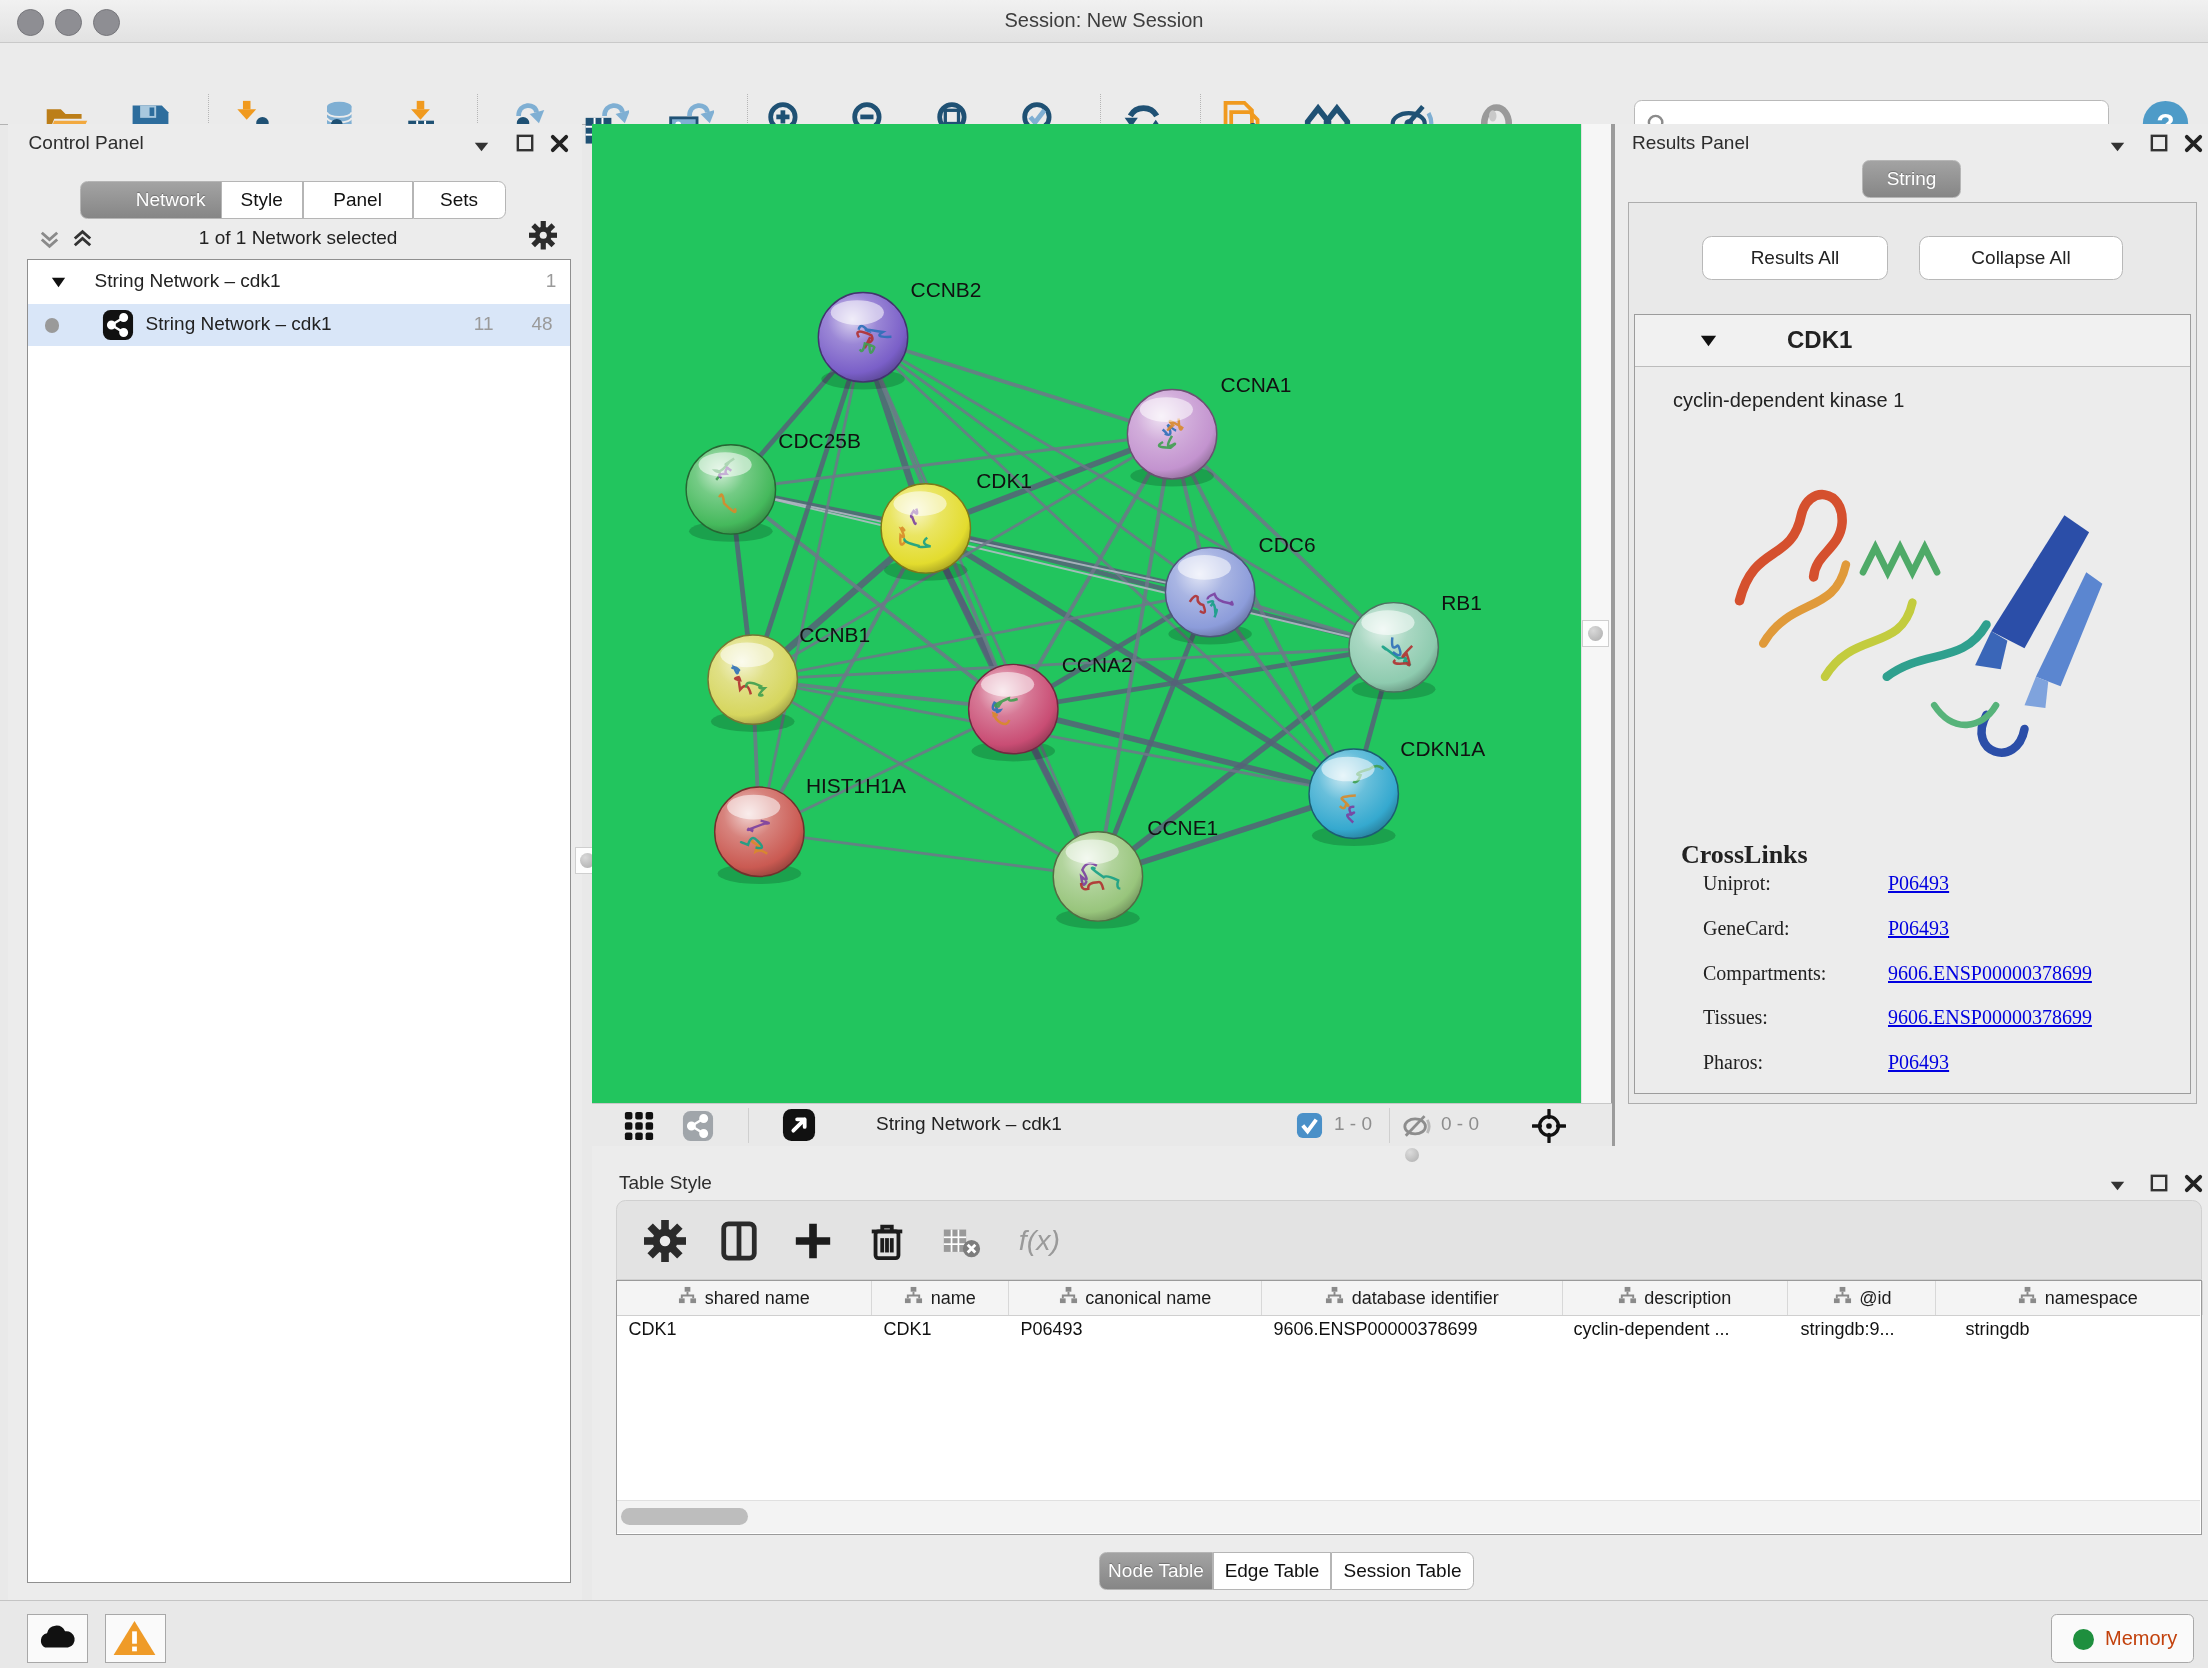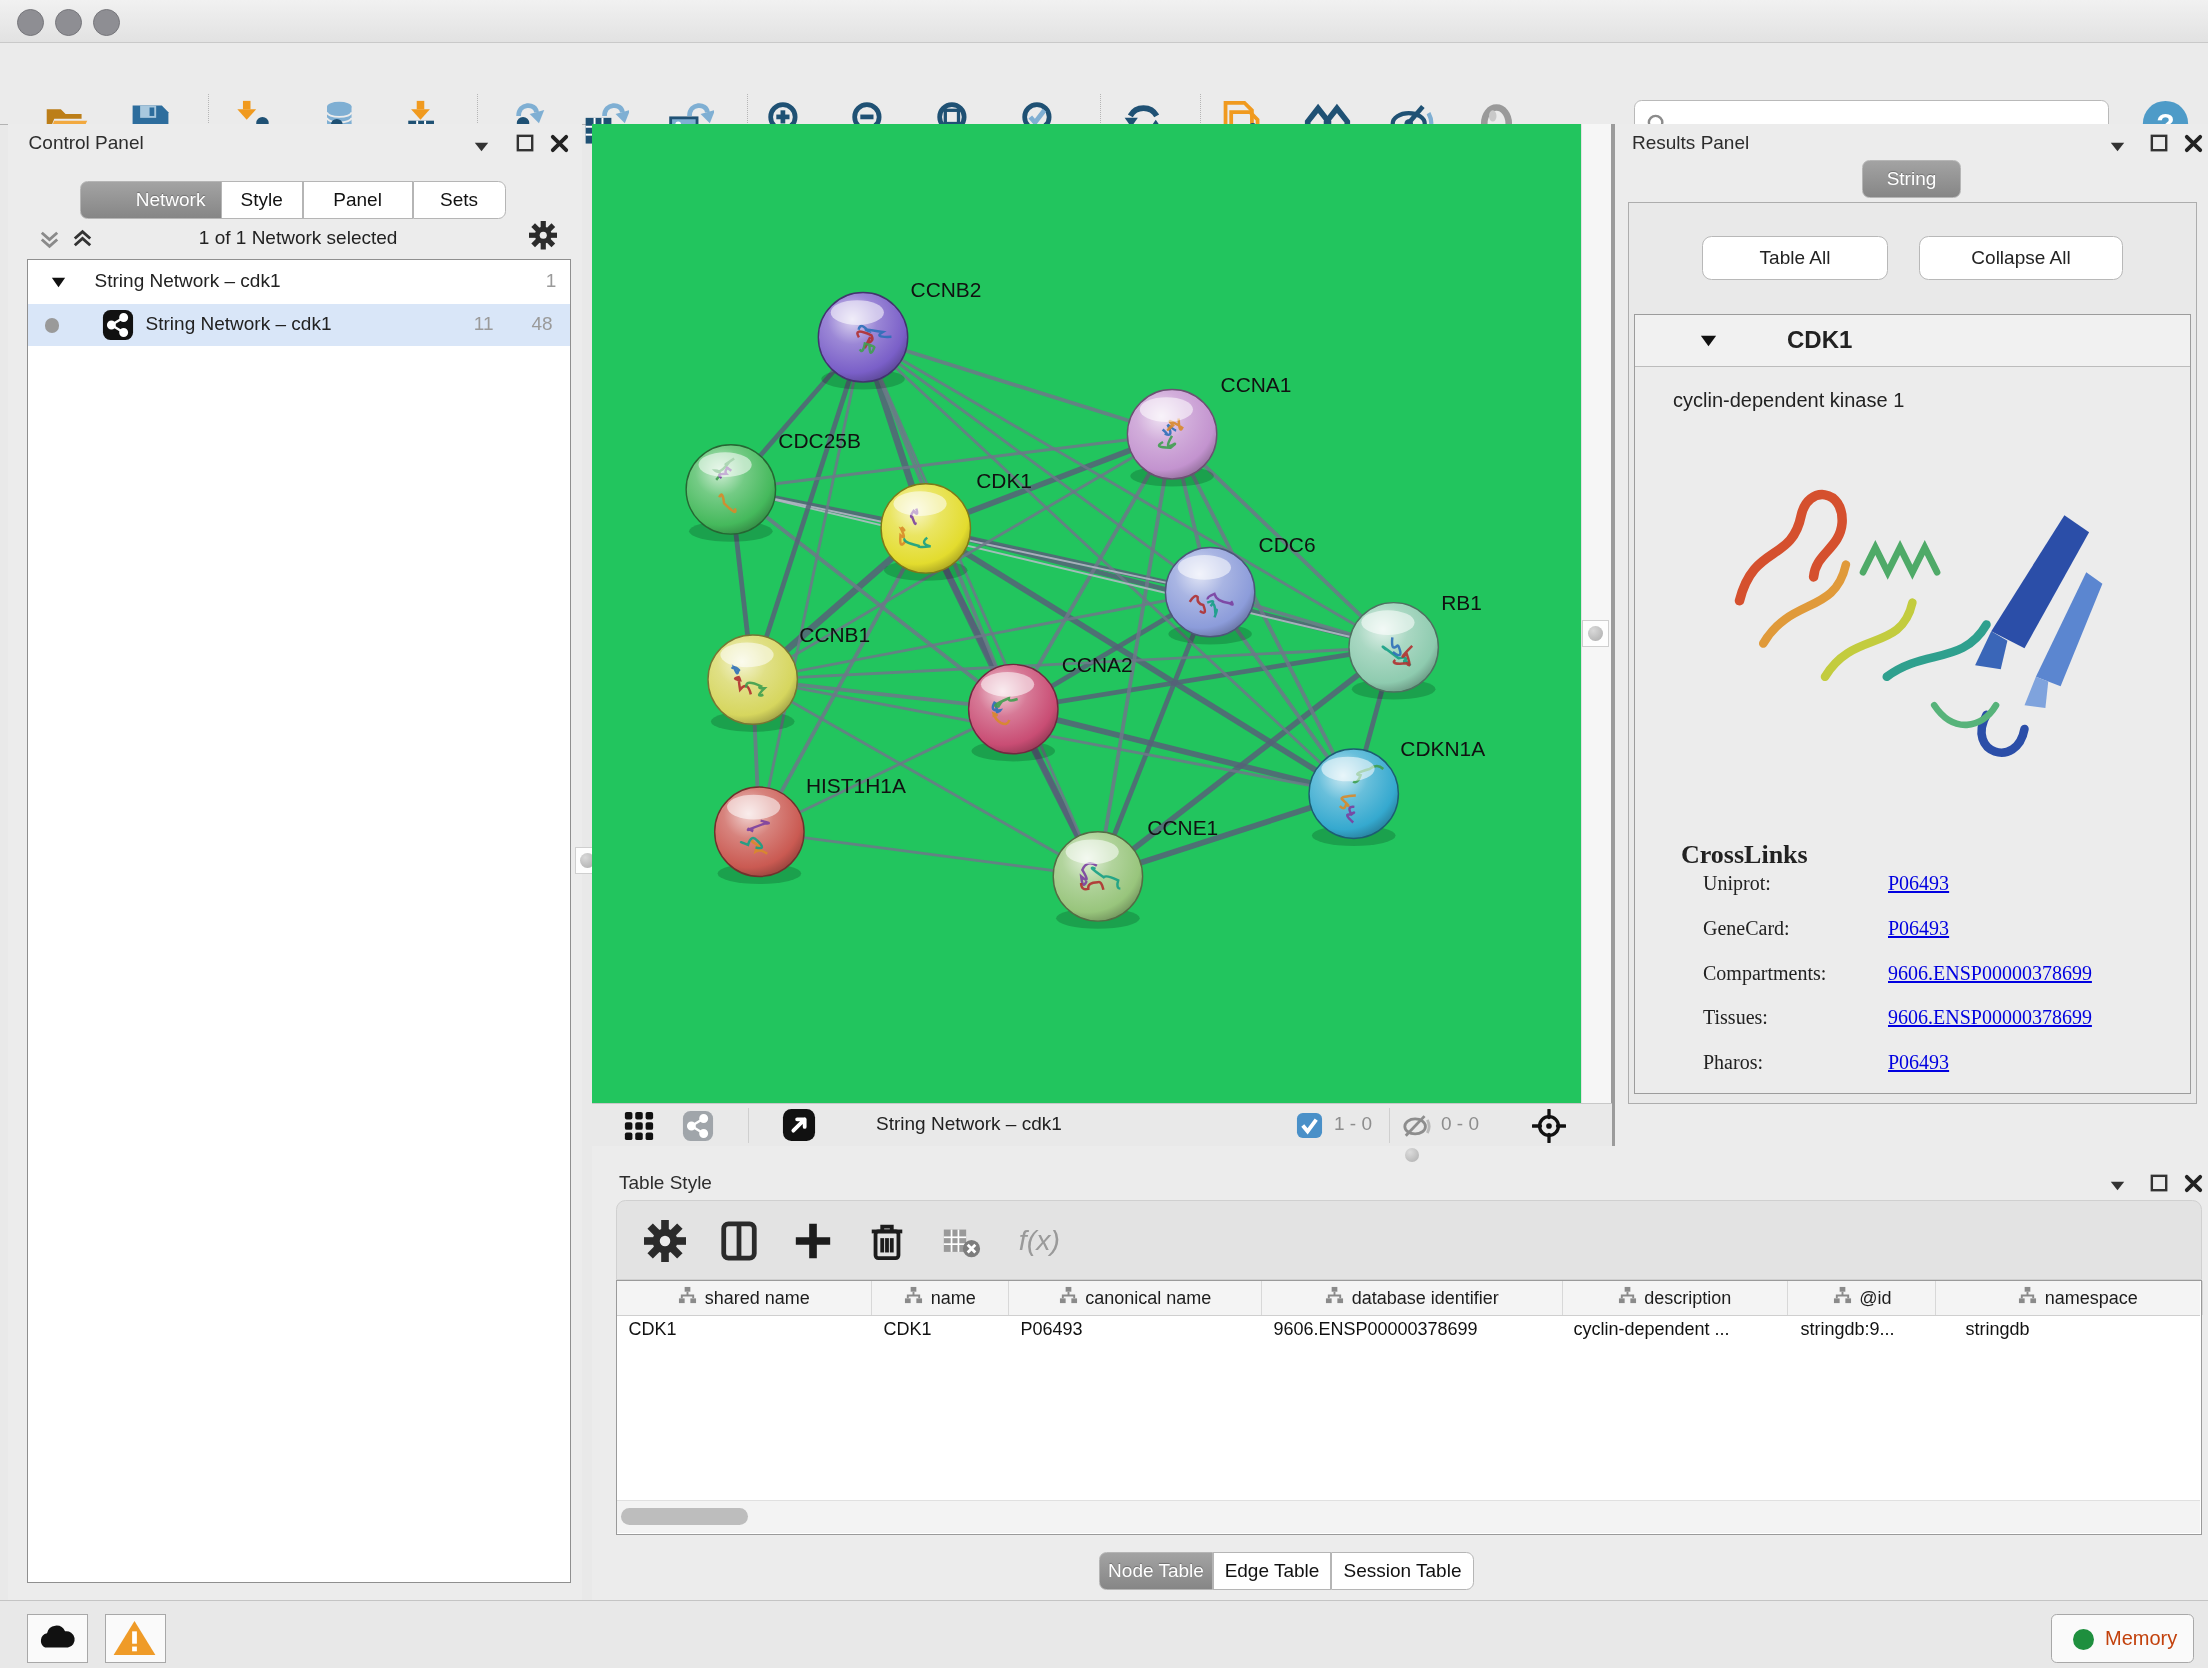--- a/index.html
+++ b/index.html
@@ -83,20 +83,21 @@
 </style>
 </head>
 <body>
 
 <div id="app">
 
   <div id="titlebar" class="abs">
     <span class="light" style="left:17px"></span>
     <span class="light" style="left:55px"></span>
     <span class="light" style="left:93px"></span>
+    <div id="window-title">Session: New Session</div>
   </div>
 
   <div id="toolbar" class="abs">
     <div id="tb-icons">
         <span class="tb-icon" style="left:42px">
                <span><svg width="49" height="49" viewBox="0 0 52 52">
               <path d="M5 11h15l5 5h17v5H13L5 41z" fill="#bc7e18"></path>
               <path d="M13 23h35l-9 19H5z" fill="#f2a93f"></path>
             </svg></span></span>
         <span class="tb-icon" style="left:126px">
@@ -665,21 +666,21 @@
       <svg width="23" height="23" viewBox="0 0 24 24">
           <rect x="4" y="4" width="15" height="15" fill="none" stroke="#333" stroke-width="2.5"></rect>
         </svg></span>
     <span class="win-btn" style="left:567px;top:7.6px">
       <svg width="23" height="23" viewBox="0 0 24 24">
           <path d="M5 5 L19 19 M19 5 L5 19" stroke="#222" stroke-width="4" stroke-linecap="round"></path>
         </svg></span>
     <div class="seg-tab seg-sel" style="left:247px;top:36px;width:99px;border-radius:7.6px">String</div>
   </div>
   <div id="results-box" class="abs"></div>
-  <div class="rp-btn abs" style="left:1702px;width:186px">Table All</div>
+  <div class="rp-btn abs" style="left:1702px;width:186px">Results All</div>
   <div class="rp-btn abs" style="left:1919px;width:204px">Collapse All</div>
 
   <div id="cdk1-box" class="abs">
     <span class="abs" style="left:59px;top:224px"></span>
     <div id="crosslinks-head" class="serif">CrossLinks</div>
     <div id="xl-rows">
         <div class="xl-row serif" style="top:557px">
       <span class="xl-label">Uniprot:</span>
       <span class="xl-value">P06493</span>
         </div>

